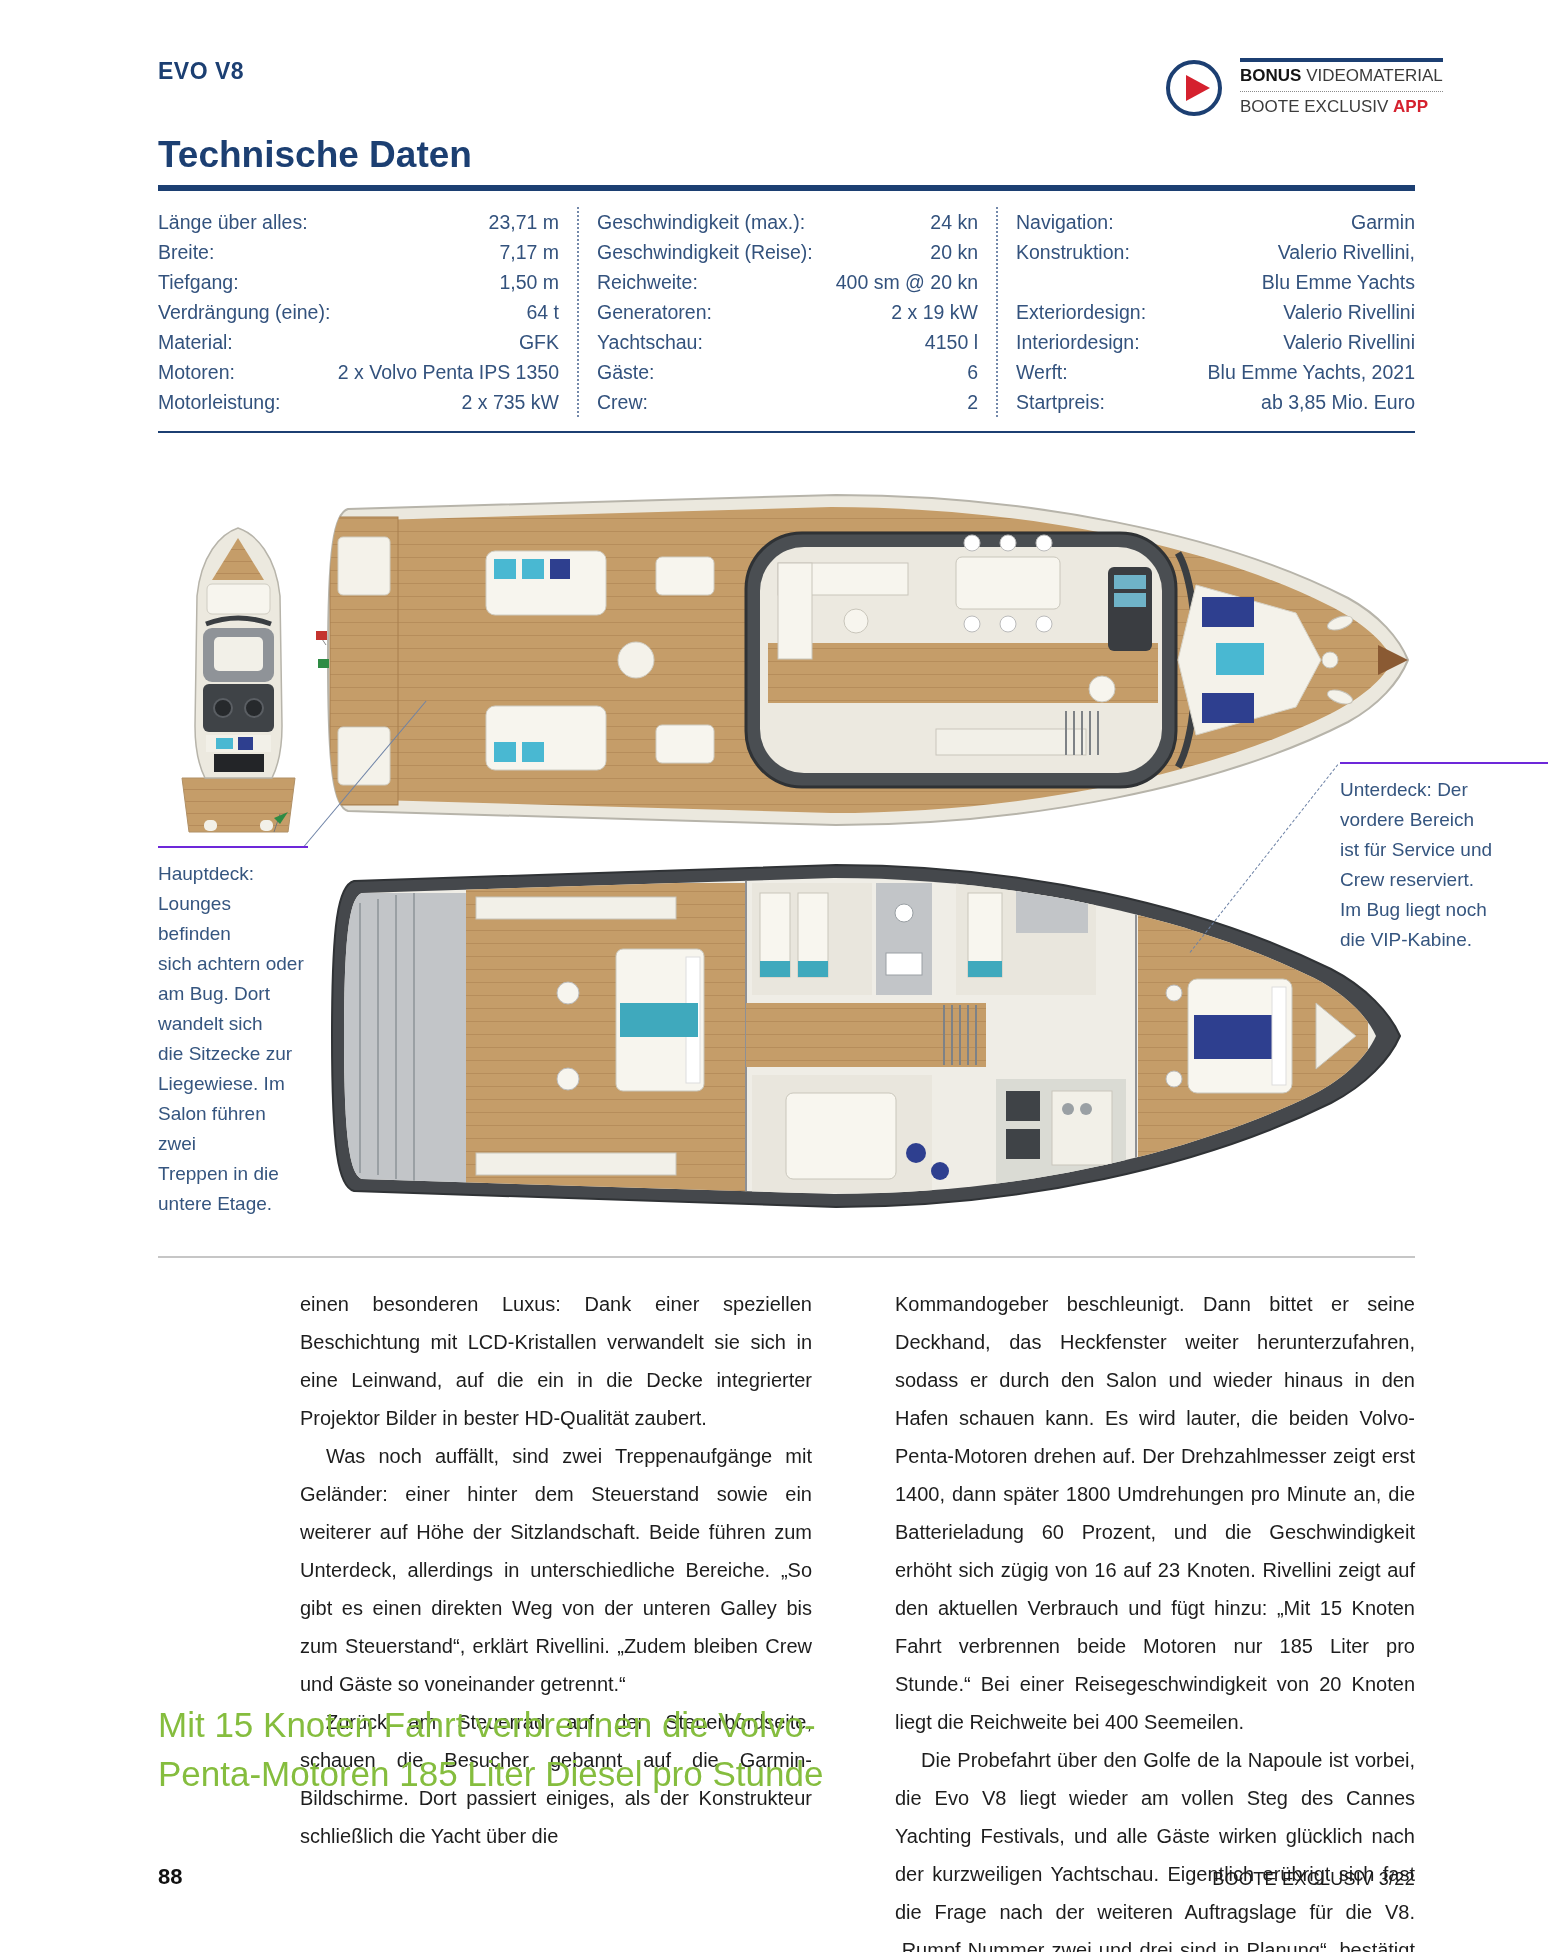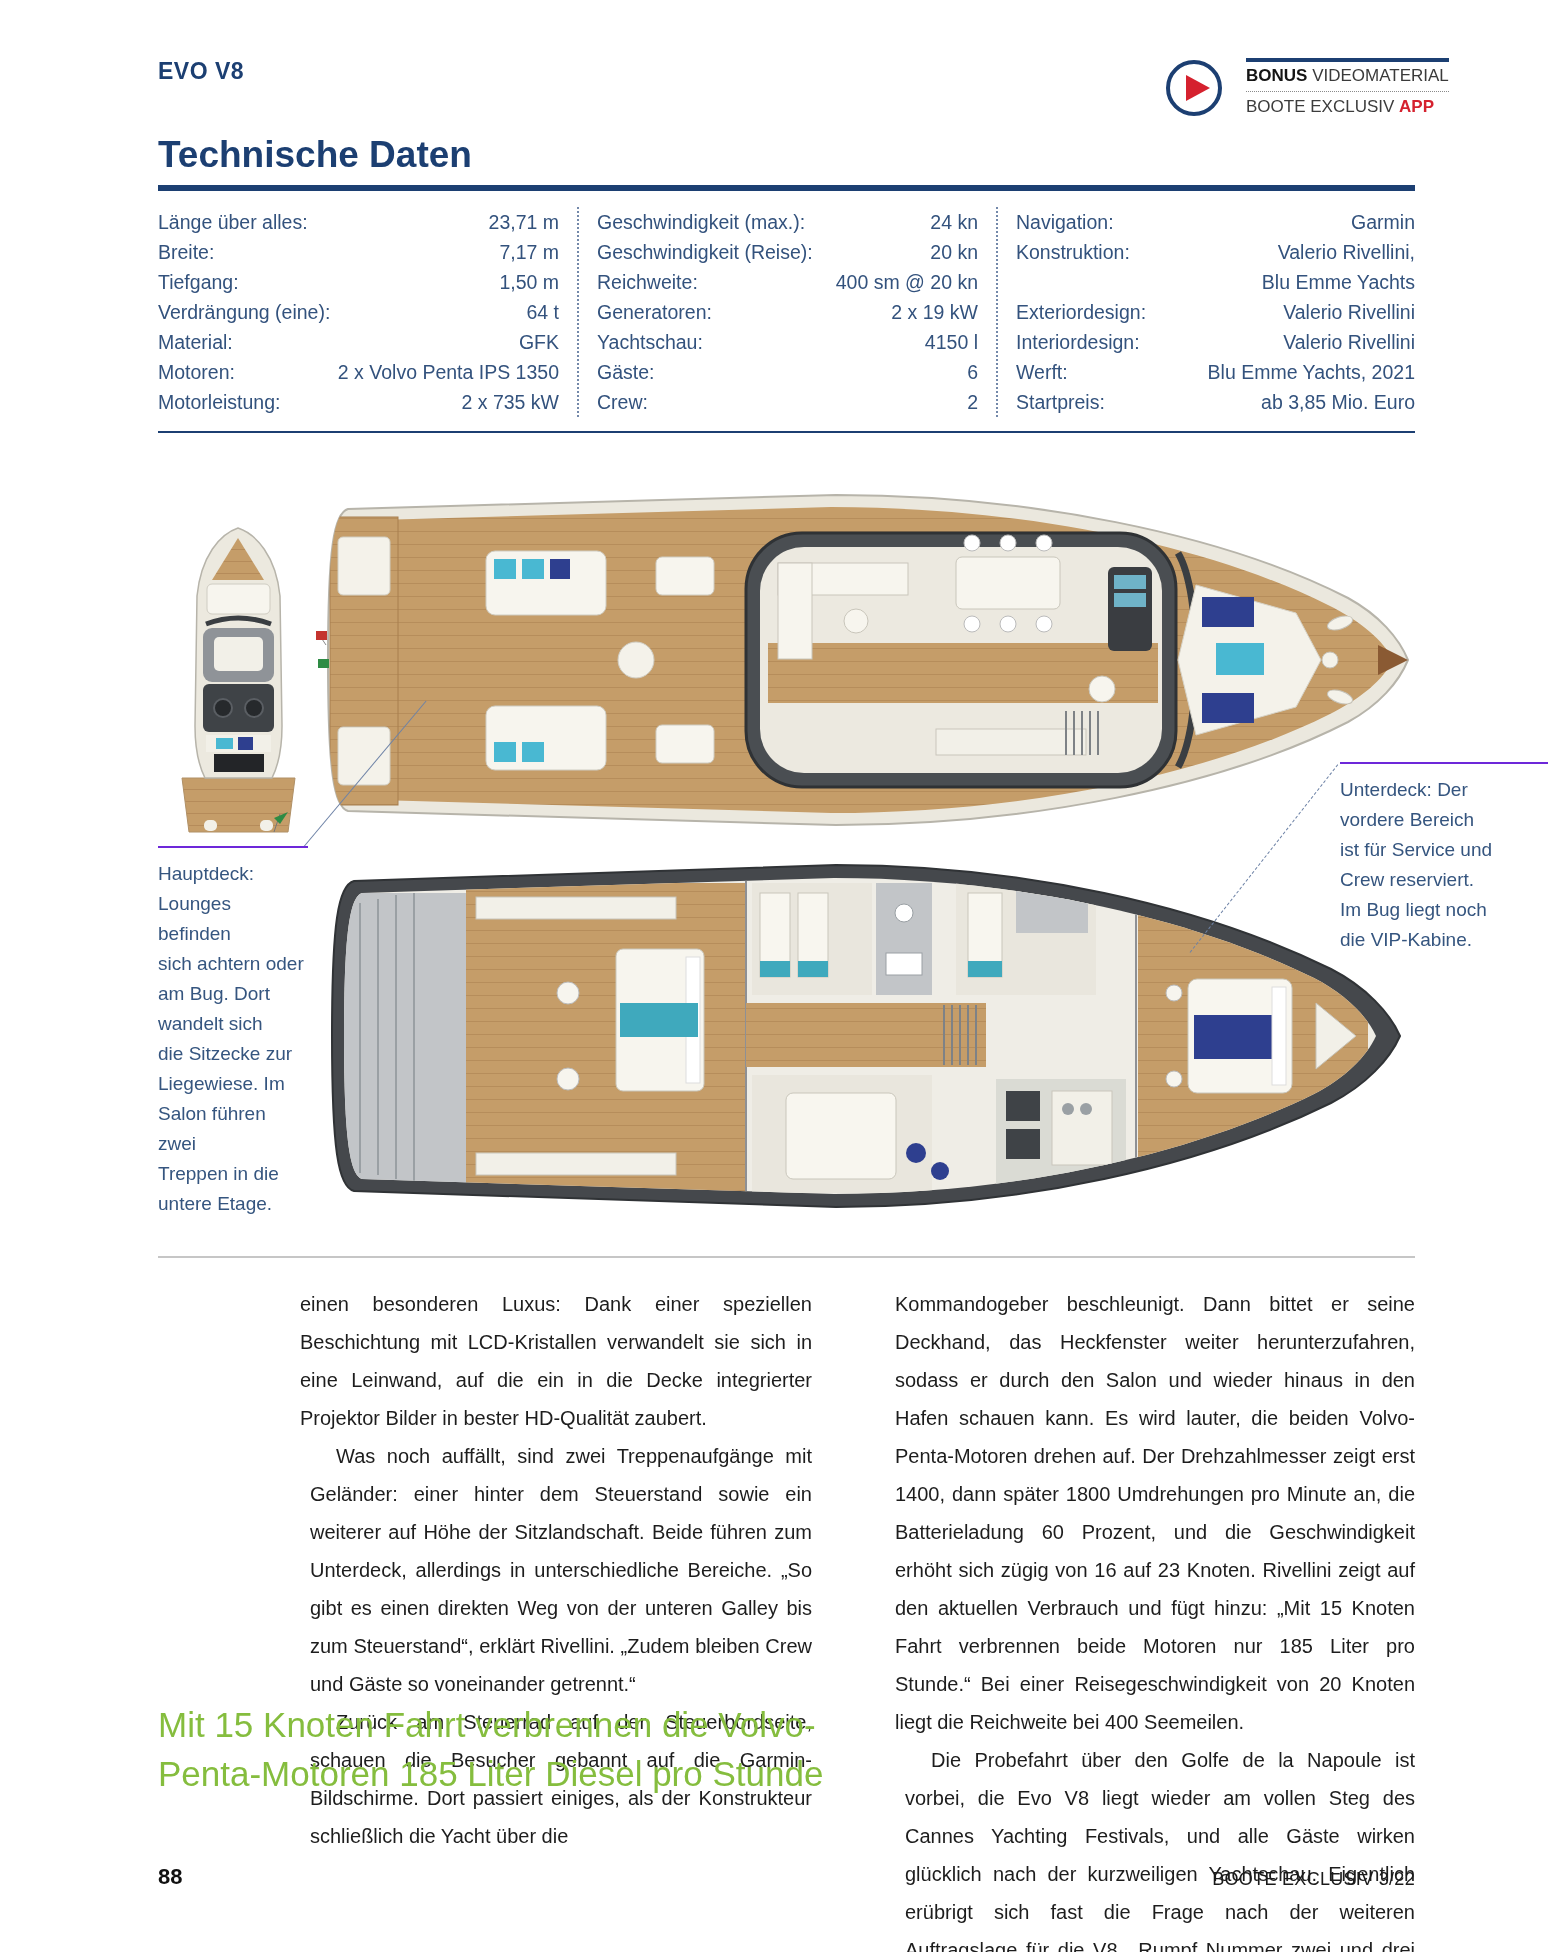--- a/index.html
+++ b/index.html
@@ -3,21 +3,21 @@
 <meta charset="utf-8">
 <style>
   html,body{margin:0;padding:0;background:#d9d9d9;}
   .page{
     position:relative;width:1568px;height:1952px;background:#ffffff;margin:0 auto;
     font-family:"Liberation Sans", sans-serif;overflow:hidden;
   }
   
   .kicker{position:absolute;left:158px;top:58px;font-size:23px;font-weight:bold;
     color:#1c3f72;letter-spacing:.5px;}
-  .badge{position:absolute;left:1166px;top:58px;width:250px;display:flex;align-items:center;gap:24px;}
+  .badge{position:absolute;left:1166px;top:58px;width:250px;display:flex;align-items:center;gap:18px;}
   .play{width:48px;height:48px;border:4px solid #1c3f72;border-radius:50%;background:#fff;
     position:relative;flex:0 0 auto;}
   .play::after{content:"";position:absolute;left:16px;top:11px;width:0;height:0;
     border-left:24px solid #d5212e;border-top:13px solid transparent;border-bottom:13px solid transparent;}
   .badge-text{flex:1;}
   .badge-line1{border-top:4px solid #1c3f72;border-bottom:1px dotted #8a8a8a;
     padding:4px 0 5px 0;font-size:17px;color:#3a3a3a;white-space:nowrap;}
   .badge-line1 b{color:#141414;}
   .badge-line2{padding-top:5px;font-size:17px;color:#3c3c3c;white-space:nowrap;}
   .badge-line2 b{color:#d5212e;}
@@ -45,21 +45,21 @@
   .caption-left{left:158px;top:846px;width:150px;}
   .caption-right{left:1340px;top:762px;width:208px;}
   .leader{position:absolute;z-index:2;height:0;transform-origin:left center;}
   .leader-left{left:304px;top:846px;width:190px;border-top:1.5px solid #6d82a6;transform:rotate(-50deg);}
   .leader-right{left:1190px;top:952px;width:239px;border-top:1.5px dashed #6d82a6;transform:rotate(-51.8deg);}
   
   .body-rule{position:absolute;left:158px;top:1256px;width:1257px;height:2px;background:#c6c6c6;}
   .col{position:absolute;top:1285px;font-size:20px;line-height:38px;color:#1d1d1d;
     text-align:justify;}
   .col p{margin:0;}
-  .col p + p{text-indent:26px;margin-left:10px;}
+  .col p + p{text-indent:26px;}
   .col-left{left:300px;width:512px;}
   .col-right{left:895px;width:520px;}
   .pullquote{position:absolute;left:158px;top:1700px;width:700px;font-size:35px;line-height:49px;
     color:#85bd3e;white-space:pre-line;}
   
   .folio{position:absolute;left:158px;top:1864px;font-size:22px;font-weight:bold;color:#111;}
   .footer-right{position:absolute;left:1015px;top:1869px;width:400px;text-align:right;
     font-size:18px;color:#1b1b1b;letter-spacing:.3px;}
 </style>
 </head>

